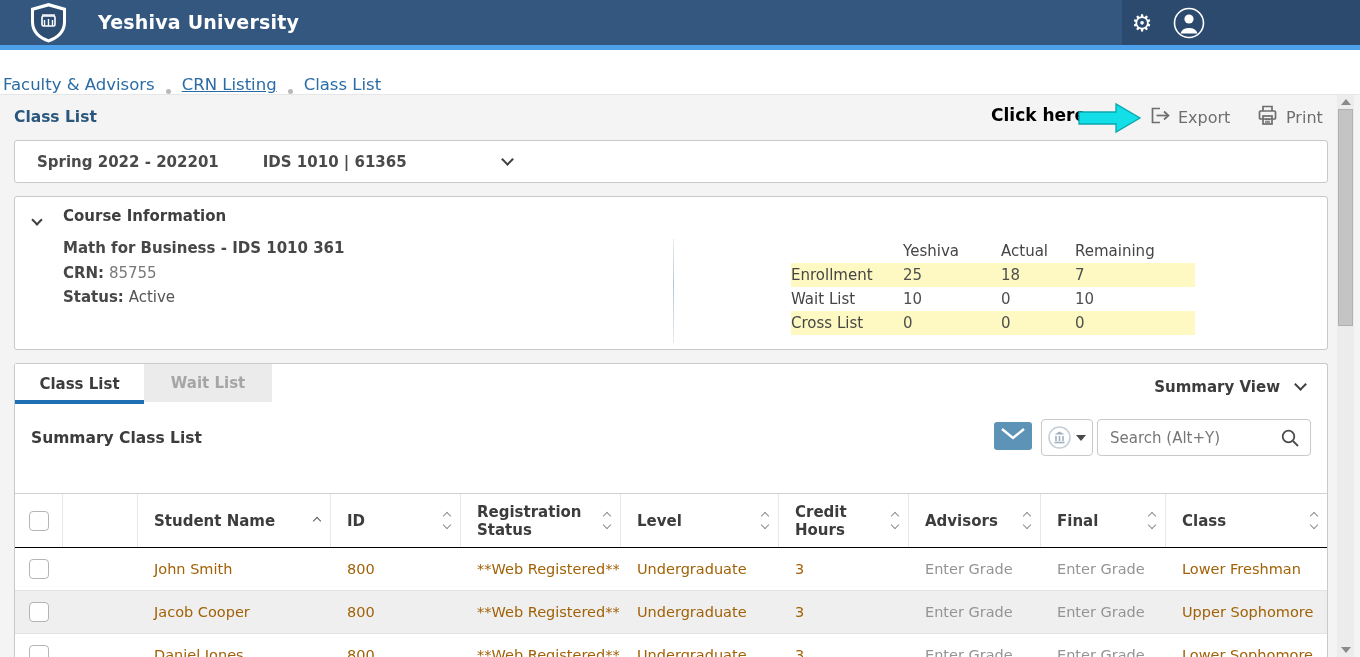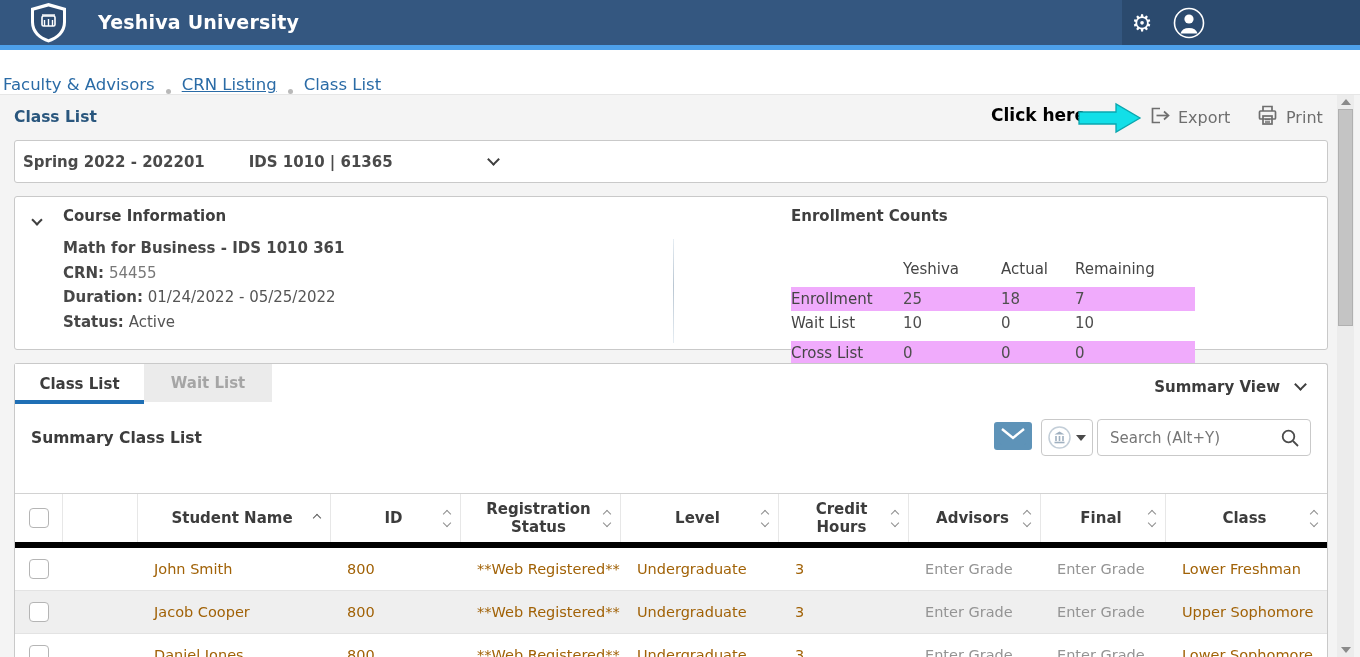--- a/index.html
+++ b/index.html
@@ -32,59 +32,59 @@
   .export-link { left:1148px; } .print-link { left:1256px; }
   
   .chev { display:inline-block; border-right:2.5px solid #3f3f3f; border-bottom:2.5px solid #3f3f3f; width:9px; height:9px; }
   .chev.down { transform:rotate(45deg); }
   .chev.sm { width:6px; height:6px; border-width:1.7px; border-color:#8f8f8f; }
   .chev.sm.up { transform:rotate(-135deg); }
   .chev.sm.down { transform:rotate(45deg); }
   .chev.sm.dark { border-color:#5a5a5a; }
   
   .card { position:absolute; background:#fff; border:1px solid #c9c9c9; border-radius:3px; }
-  .term-card { left:14px; top:140px; width:1314px; height:43px; display:flex; align-items:center; padding-left:8px; }
+  .term-card { left:14px; top:140px; width:1314px; height:43px; display:flex; align-items:center; padding-left:22px; }
   .term-card .txt { font-weight:700; color:#4a4a4a; font-size:15px; }
   .term-card .txt.course { margin-left:44px; }
   .term-card .chev { margin-left:96px; margin-top:-4px; }
   
   .course-card { left:14px; top:196px; width:1314px; height:154px; }
   .collapse-ic { position:absolute; left:18px; top:13px; }
   .collapse-ic .chev { width:8px; height:8px; }
   .sec-title { position:absolute; font-size:15px; font-weight:700; color:#3f3f3f; }
   .ci-title { left:48px; top:10px; }
   .ci-details { position:absolute; left:48px; top:39px; line-height:24.5px; font-size:15px; }
   .ci-details b { color:#474747; }
   .ci-val { color:#555; } .ci-val.lite { color:#787878; }
   .v-divider { position:absolute; left:658px; top:42px; width:1px; height:104px; background:linear-gradient(#e6edf3,#b9c6d2 45%,#e6edf3); }
   .ec-block { position:absolute; left:776px; top:10px; width:404px; }
   .ec-grid { margin-top:32px; font-size:15px; color:#4f4f4f; }
   .ec-row { display:grid; grid-template-columns:112px 98px 74px 120px; height:24px; line-height:24px; }
   .ec-row.head { color:#454545; }
-  .ec-row.stripe { background:#f0abfc;margin-top:6px; }
+  .ec-row.stripe { background:#fef9c3; }
   .ec-row > div:first-child { color:#454545; }
   
   .class-card { left:14px; top:363px; width:1314px; height:312px; border-bottom:none; }
   .tabs { position:absolute; left:0; top:0; height:44px; display:flex; }
   .tab { width:129px; text-align:center; font-weight:700; font-size:15px; cursor:pointer; }
   .tab.active { height:40px; line-height:40px; color:#3c3c3c; border-bottom:4px solid #1f6fb5; background:#fff; }
   .tab.inactive { width:128px; height:38px; line-height:38px; color:#a5a5a5; background:#ebebeb; }
   .summary-view { position:absolute; right:22px; top:14px; display:flex; align-items:center; gap:16px; font-weight:700; font-size:15px; color:#3c3c3c; cursor:pointer; }
   .summary-view .chev { margin-top:-5px; }
   .list-title { position:absolute; left:16px; top:65px; font-size:15.5px; font-weight:700; color:#3c3c3c; }
   .email-btn { position:absolute; left:979px; top:58px; width:38px; height:28px; background:#5e93b8; border-radius:3px; display:flex; align-items:center; justify-content:center; cursor:pointer; }
   .bank-btn { position:absolute; left:1026px; top:55px; width:52px; height:37px; background:#fff; border:1px solid #c9c9c9; border-radius:4px; display:flex; align-items:center; justify-content:center; gap:5px; cursor:pointer; }
   .caret-dn { width:0; height:0; border-left:5px solid transparent; border-right:5px solid transparent; border-top:6px solid #4a4a4a; }
   .search-box { position:absolute; left:1082px; top:55px; width:214px; height:37px; border:1px solid #c9c9c9; border-radius:4px; background:#fff; display:flex; align-items:center; padding:0 10px 0 12px; }
   .search-box input { flex:1; border:none; outline:none; font-family:inherit; font-size:15px; color:#a16207; background:transparent; min-width:0; }
   .search-box input::placeholder { color:#767676; opacity:1; }
   
   .grid { position:absolute; left:0; top:129px; width:1312px; }
   .gr { display:grid; grid-template-columns:48px 75px 193px 130px 160px 158px 130px 132px 125px 161px; }
-  .thead { border-top:1px solid #d2d2d2; border-bottom:6px solid #000000; height:55px;text-align:center; }
+  .thead { border-top:1px solid #d2d2d2; border-bottom:1px solid #000000; height:55px; }
   .th { border-right:1px solid #e7e7e7; display:flex; align-items:center; padding:0 10px 0 16px; font-size:15px; color:#3c3c3c; font-weight:600; line-height:18px; }
   .th:last-child { border-right:none; }
   .th .lbl { flex:1; }
   .sorters { display:flex; flex-direction:column; gap:3px; align-items:center; margin-left:4px; }
   .tr { height:43px; border-bottom:1px solid #e3e3e3; }
   .tr.stripe { background:#efefef; }
   .td { display:flex; align-items:center; padding-left:16px; font-size:14.5px; color:#a16207; overflow:hidden; white-space:nowrap; }
   .td.grade { color:#949494; cursor:pointer; }
   .cbcell { display:flex; align-items:center; justify-content:center; padding:0; }
   .checkbox { width:20px; height:20px; border:1px solid #b5b5b5; border-radius:4px; background:#fff; cursor:pointer; }
@@ -155,27 +155,25 @@
   <span class="txt">Spring 2022 - 202201</span>
   <span class="txt course">IDS 1010 | 61365</span>
   <span class="chev down"></span>
 </div>
 
 <div class="card course-card">
   <span class="collapse-ic"><span class="chev down"></span></span>
   <div class="sec-title ci-title">Course Information</div>
   <div class="ci-details">
     <div><b>Math for Business - IDS 1010 361</b></div>
-    <div><b>CRN:</b> <span class="ci-val lite">54455</span></div>
-    <div><b>Duration:</b> <span class="ci-val">01/24/2022 - 05/25/2022</span></div>
+    <div><b>CRN:</b> <span class="ci-val lite">85755</span></div>
     <div><b>Status:</b> <span class="ci-val">Active</span></div>
   </div>
   <div class="v-divider"></div>
   <div class="ec-block">
-    <div class="sec-title" style="position:static">Enrollment Counts</div>
     <div class="ec-grid">
       <div class="ec-row head">
         <div></div>
         <div>Yeshiva</div>
         <div>Actual</div>
         <div>Remaining</div>
       </div>
       <div class="ec-row stripe">
         <div>Enrollment</div>
         <div>25</div>

